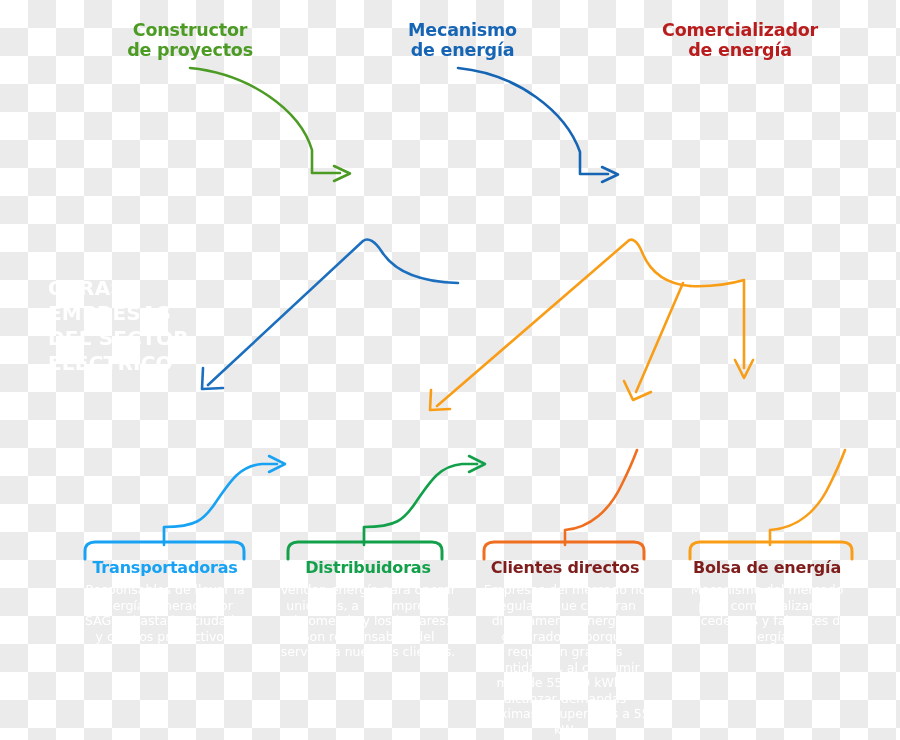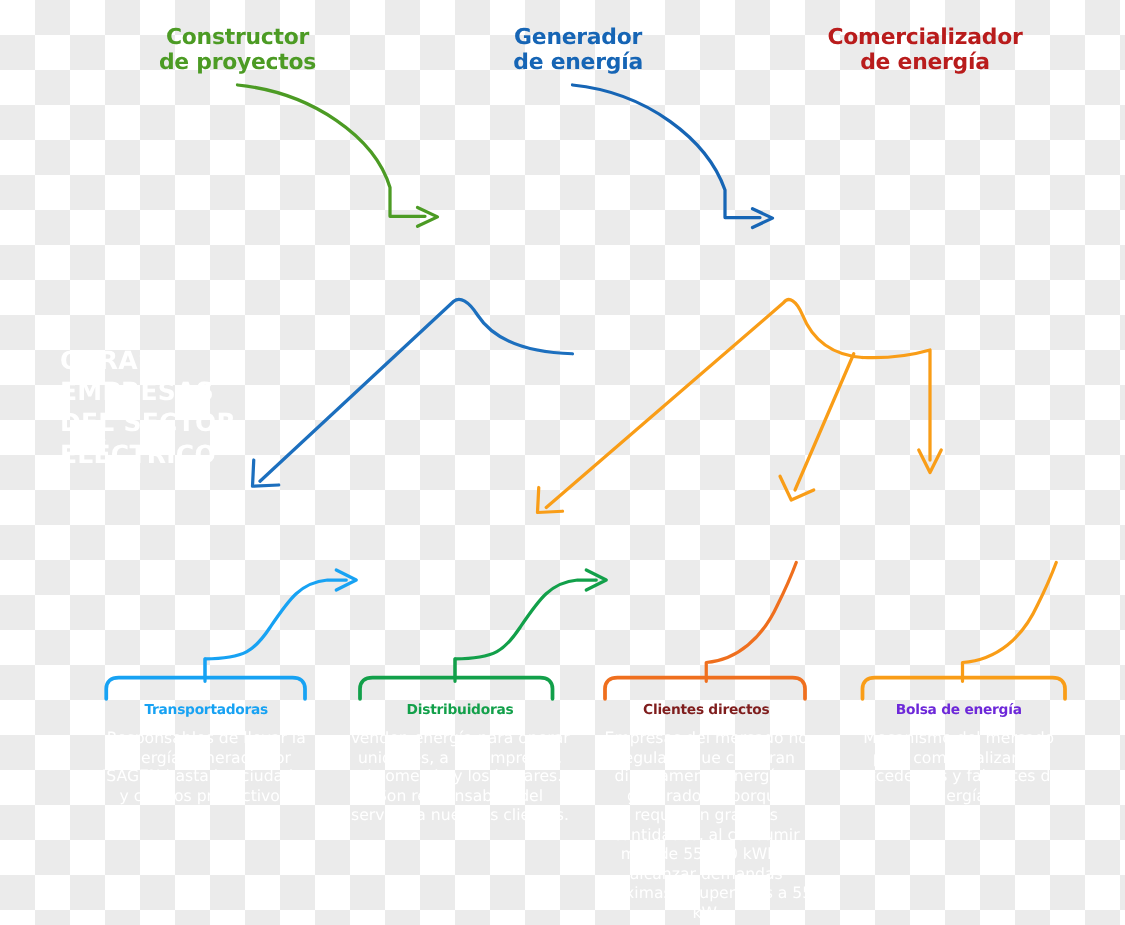--- a/index.html
+++ b/index.html
@@ -58,41 +58,41 @@
     letter-spacing: 0.2px;
   }
 
   .node {
     position: absolute;
     width: 190px;
     text-align: center;
   }
   .node-label {
     font-weight: bold;
-    font-size: 11px;
+    font-size: 16px;
     line-height: 20px;
     letter-spacing: -0.2px;
     white-space: nowrap;
   }
   .node-desc {
     margin-top: 4px;
     font-size: 12.5px;
     line-height: 15.5px;
     color: #ffffff;
     padding: 0 6px;
   }
   #node-transportadoras { left: 70px;  top: 558px; }
   #node-distribuidoras  { left: 273px; top: 558px; }
   #node-clientes        { left: 470px; top: 558px; }
   #node-bolsa           { left: 672px; top: 558px; }
 
   #node-transportadoras .node-label { color: #17a2f3; }
   #node-distribuidoras  .node-label { color: #12a04a; }
   #node-clientes        .node-label { color: #7f1d1d; }
-  #node-bolsa           .node-label { color: #6d28d9; }
+  #node-bolsa           .node-label { color: #7f1d1d; }
 </style>
 </head>
 <body>
 
 <div id="stage">
 
   <svg id="wires" viewBox="0 0 900 740" width="900" height="740">
     <defs></defs>
 
     <g>
@@ -147,21 +147,21 @@
 
     <g>
       <path d="M770,545 L770,530 C798,528 818,510 830,484 C838,468 842,458 845,450" fill="none" stroke="#f99d17" stroke-width="2.6" stroke-linecap="round" stroke-linejoin="round"></path>
       <path d="M690,559 L690,551 C690,545 694,542 700,542 L842,542 C848,542 852,545 852,551 L852,559" fill="none" stroke="#f99d17" stroke-width="3" stroke-linecap="round" stroke-linejoin="round"></path>
     </g>
   </svg>
 
   <div class="actor-title" id="actor-constructor">Constructor
 de proyectos</div>
 
-  <div class="actor-title" id="actor-generador">Generador
+  <div class="actor-title" id="actor-generador">Mecanismo
 de energía</div>
 
   <div class="actor-title" id="actor-comercial">Comercializador
 de energía</div>
 
   <div class="segment-title">OTRAS
 EMPRESAS
 DEL SECTOR
 ELÉCTRICO</div>
 

